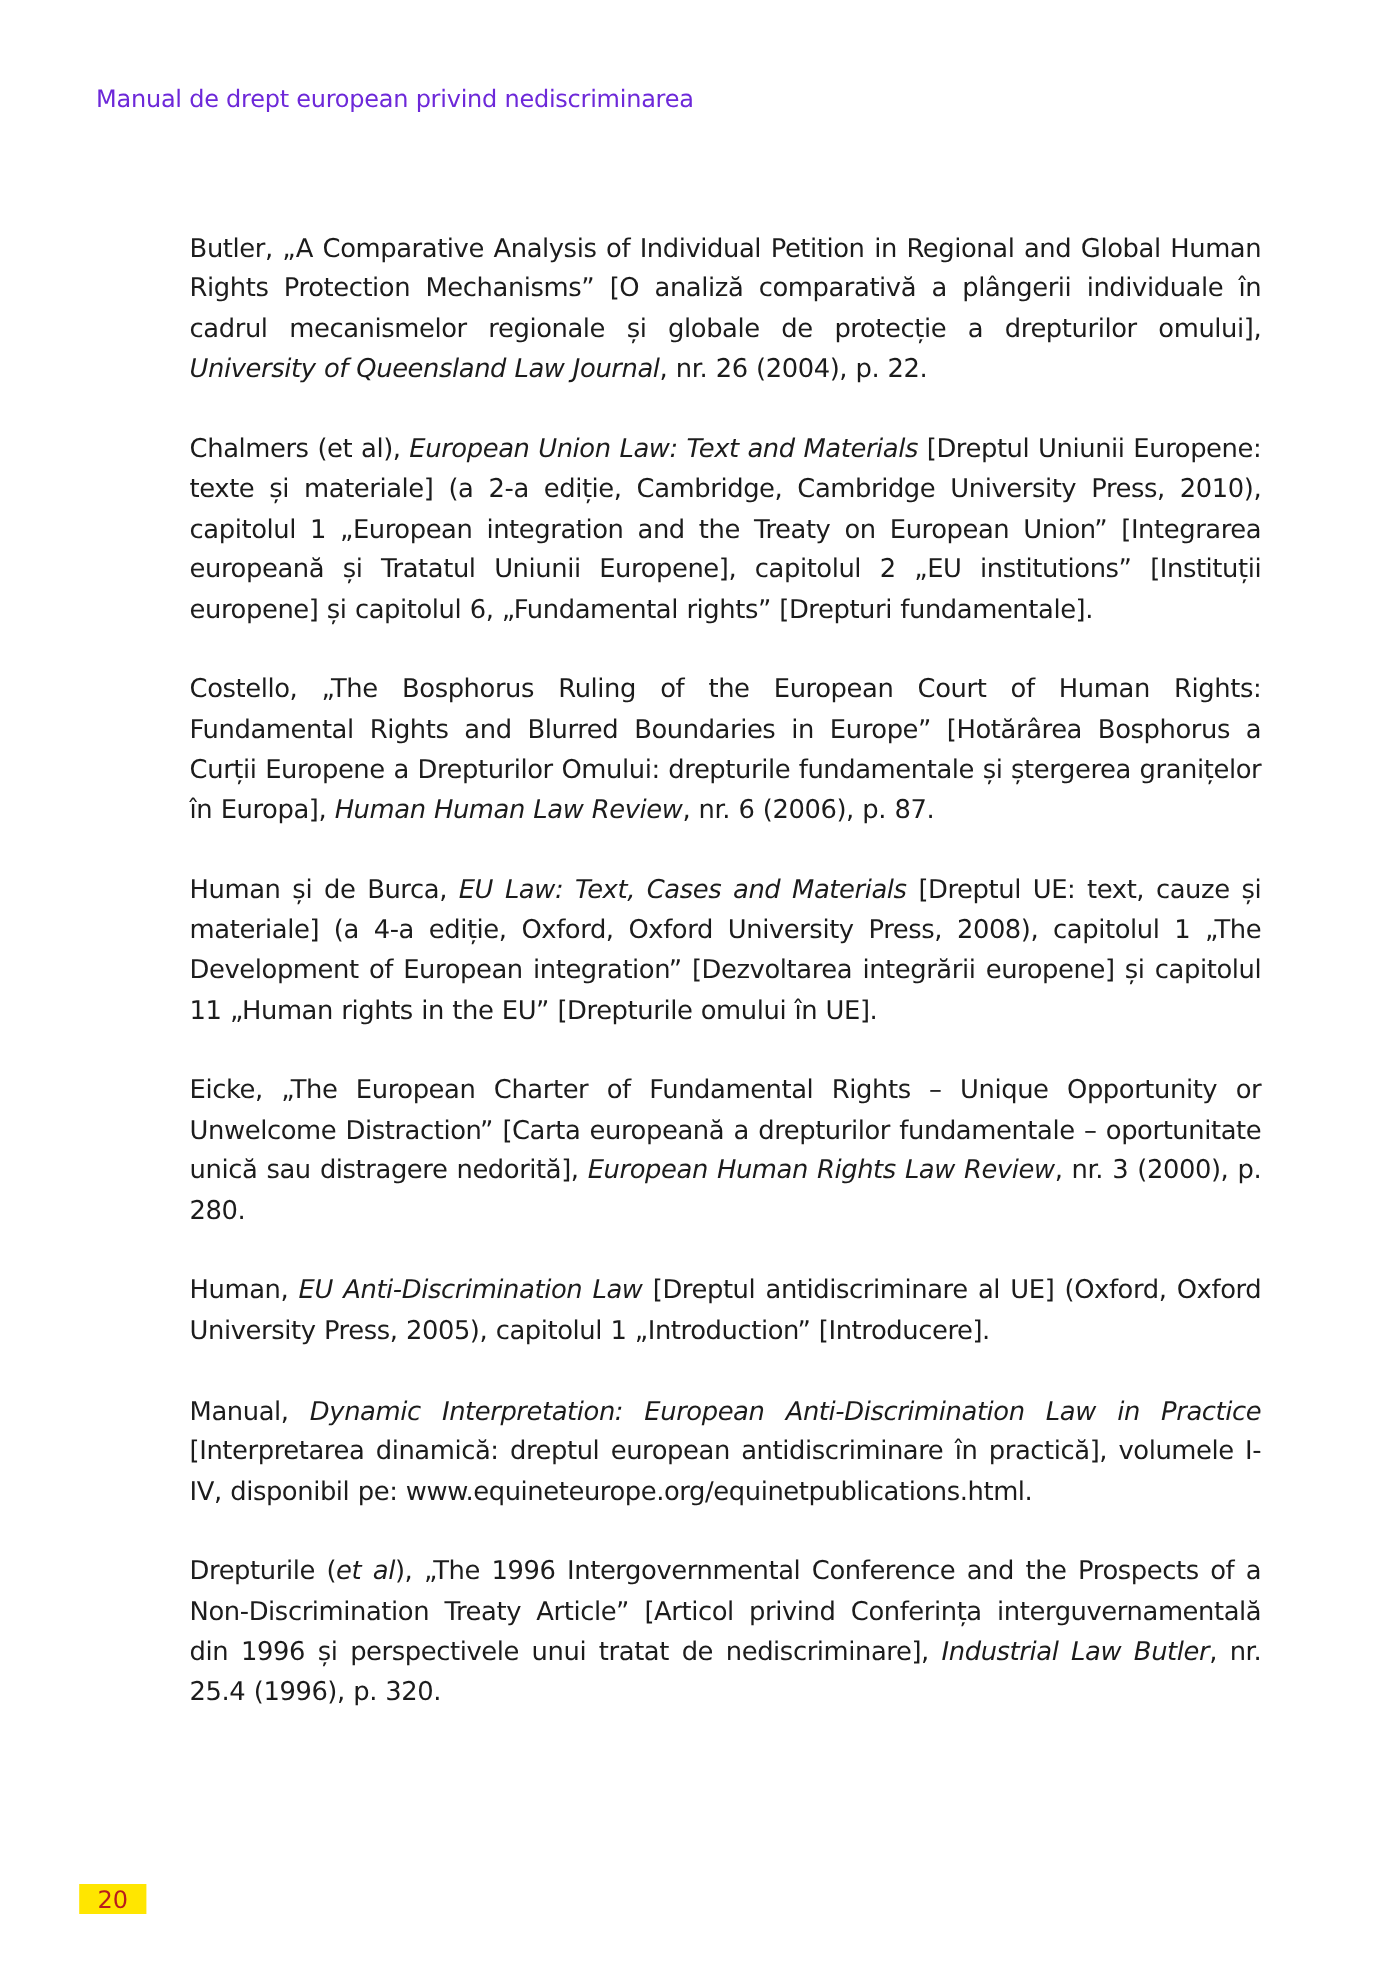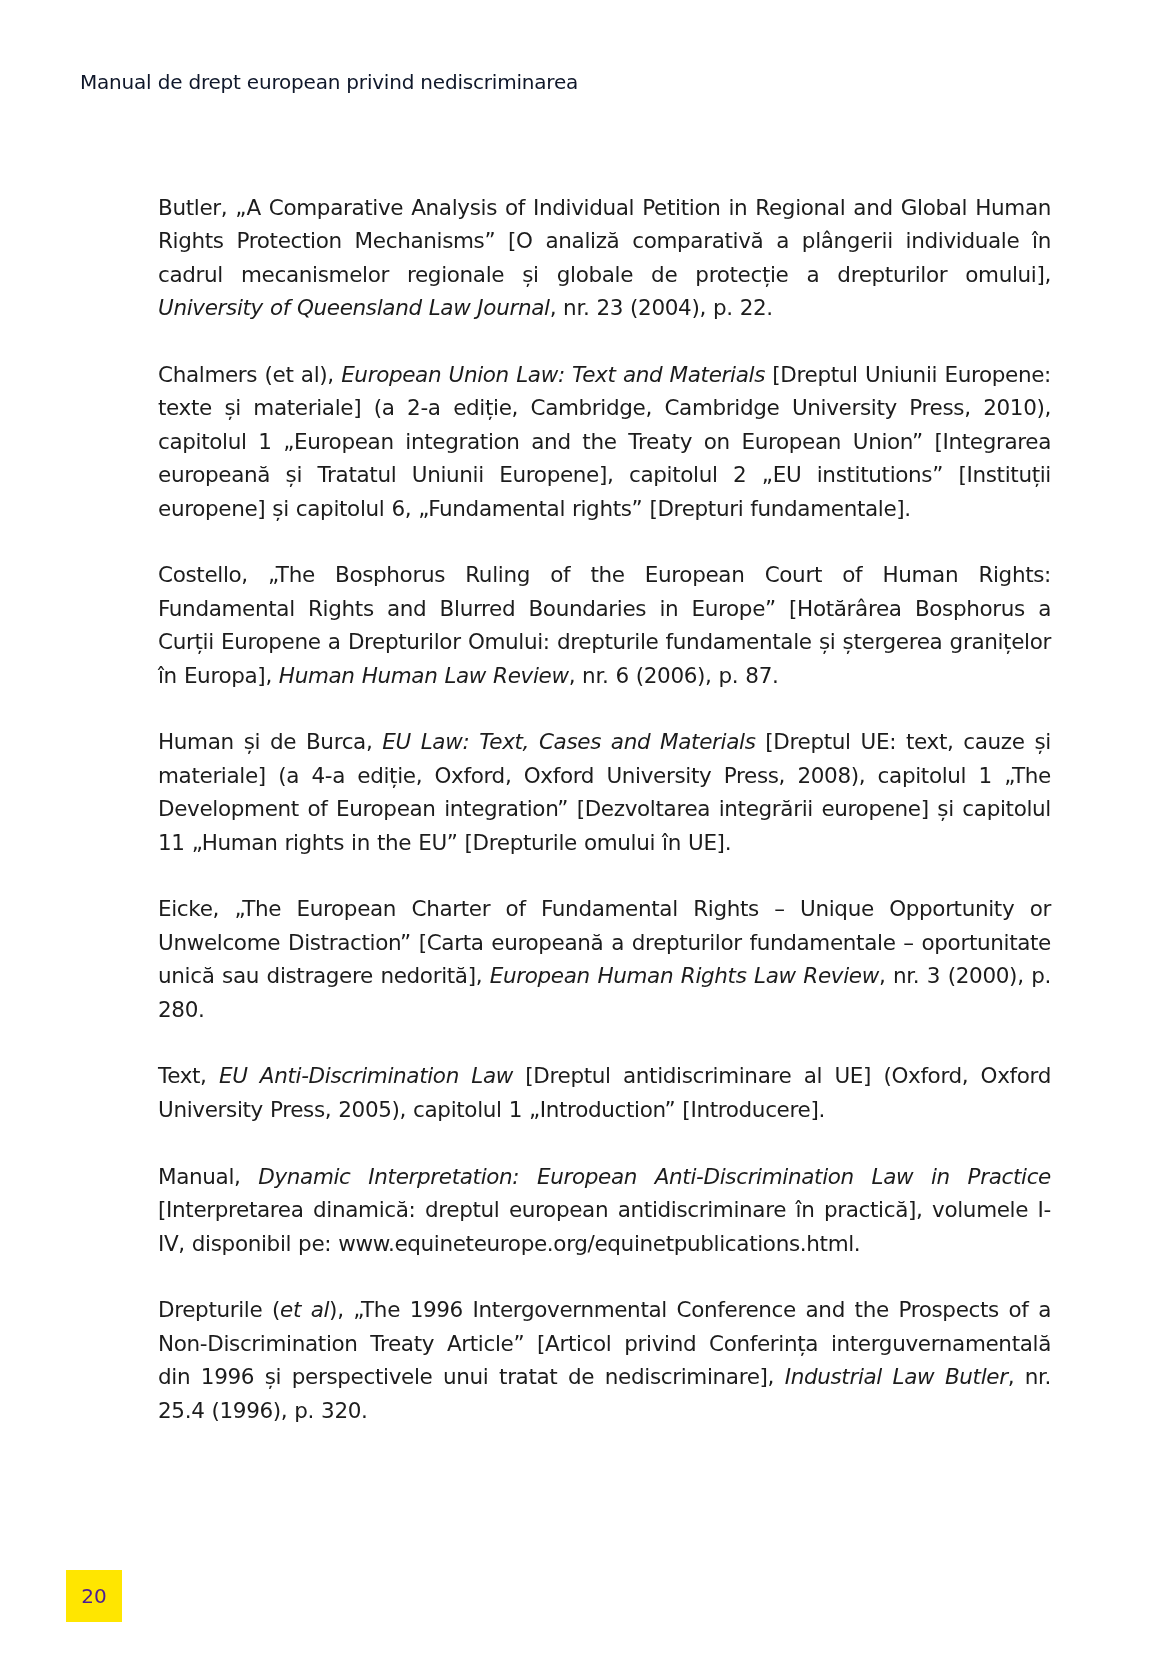--- a/index.html
+++ b/index.html
@@ -1,38 +1,38 @@
 <!DOCTYPE html>
 <html><head>
 <meta charset="utf-8">
 <style>
   html, body { margin: 0; padding: 0; background: #ffffff; }
   body { width: 1166px; height: 1654px; position: relative; overflow: hidden;
          font-family: "DejaVu Sans", "Liberation Sans", sans-serif; color: #1a1a1a; }
   .running-head { position: absolute; left: 80px; top: 70px; font-size: 20px;
-                  letter-spacing: -0.2px; color: #0f172a; font-family: "DejaVu Sans", sans-serif; }
+                  letter-spacing: -0.2px; color: #6d28d9; font-family: "DejaVu Sans", sans-serif; }
   .refs { position: absolute; left: 158px; top: 191px; width: 893px; }
   .ref { font-size: 21.5px; line-height: 33.4px; text-align: justify; margin: 0 0 33.4px 0;
          letter-spacing: -0.35px; word-spacing: 0.5px; color: #1c1c1c; }
   .ref i { font-style: italic; margin-top: 10px; }
-  .page-badge { position: absolute; left: 66px; top: 1570px; width: 56px; height: 52px;
+  .page-badge { position: absolute; left: 66px; top: 1570px; width: 56px; height: 25px;
                 background: #ffe600; display: flex; align-items: center; justify-content: center;
-                font-size: 20px; color: #4c1d95; }
+                font-size: 20px; color: #b91c1c; }
 </style>
 </head>
 <body>
 
 <div class="running-head">Manual de drept european privind nediscriminarea</div>
 
 <div class="refs">
-  <p class="ref"><span>Butler, „A Comparative Analysis of Individual Petition in Regional and Global Human Rights Protection Mechanisms” [O analiză comparativă a plângerii individuale în cadrul mecanismelor regionale și globale de protecție a drepturilor omului], </span><i>University of Queensland Law Journal</i><span>, nr. 23 (2004), p. 22.</span></p>
+  <p class="ref"><span>Butler, „A Comparative Analysis of Individual Petition in Regional and Global Human Rights Protection Mechanisms” [O analiză comparativă a plângerii individuale în cadrul mecanismelor regionale și globale de protecție a drepturilor omului], </span><i>University of Queensland Law Journal</i><span>, nr. 26 (2004), p. 22.</span></p>
   <p class="ref"><span>Chalmers (et al), </span><i>European Union Law: Text and Materials</i><span> [Dreptul Uniunii Europene: texte și materiale] (a 2-a ediție, Cambridge, Cambridge University Press, 2010), capitolul 1 „European integration and the Treaty on European Union” [Integrarea europeană și Tratatul Uniunii Europene], capitolul 2 „EU institutions” [Instituții europene] și capitolul 6, „Fundamental rights” [Drepturi fundamentale].</span></p>
   <p class="ref"><span>Costello, „The Bosphorus Ruling of the European Court of Human Rights: Fundamental Rights and Blurred Boundaries in Europe” [Hotărârea Bosphorus a Curții Europene a Drepturilor Omului: drepturile fundamentale și ștergerea granițelor în Europa], </span><i>Human Human Law Review</i><span>, nr. 6 (2006), p. 87.</span></p>
   <p class="ref"><span>Human și de Burca, </span><i>EU Law: Text, Cases and Materials</i><span> [Dreptul UE: text, cauze și materiale] (a 4-a ediție, Oxford, Oxford University Press, 2008), capitolul 1 „The Development of European integration” [Dezvoltarea integrării europene] și capitolul 11 „Human rights in the EU” [Drepturile omului în UE].</span></p>
   <p class="ref"><span>Eicke, „The European Charter of Fundamental Rights – Unique Opportunity or Unwelcome Distraction” [Carta europeană a drepturilor fundamentale – oportunitate unică sau distragere nedorită], </span><i>European Human Rights Law Review</i><span>, nr. 3 (2000), p. 280.</span></p>
-  <p class="ref"><span>Text, </span><i>EU Anti-Discrimination Law</i><span> [Dreptul antidiscriminare al UE] (Oxford, Oxford University Press, 2005), capitolul 1 „Introduction” [Introducere].</span></p>
+  <p class="ref"><span>Human, </span><i>EU Anti-Discrimination Law</i><span> [Dreptul antidiscriminare al UE] (Oxford, Oxford University Press, 2005), capitolul 1 „Introduction” [Introducere].</span></p>
   <p class="ref"><span>Manual, </span><i>Dynamic Interpretation: European Anti-Discrimination Law in Practice</i><span> [Interpretarea dinamică: dreptul european antidiscriminare în practică], volumele I-IV, disponibil pe: www.equineteurope.org/equinetpublications.html.</span></p>
   <p class="ref"><span>Drepturile (</span><i>et al</i><span>), „The 1996 Intergovernmental Conference and the Prospects of a Non-Discrimination Treaty Article” [Articol privind Conferința interguvernamentală din 1996 și perspectivele unui tratat de nediscriminare], </span><i>Industrial Law Butler</i><span>, nr. 25.4 (1996), p. 320.</span></p>
 </div>
 
 <div class="page-badge" style="background: rgb(255, 230, 0);">
   <span>20</span>
 </div>
 
 </body></html>

